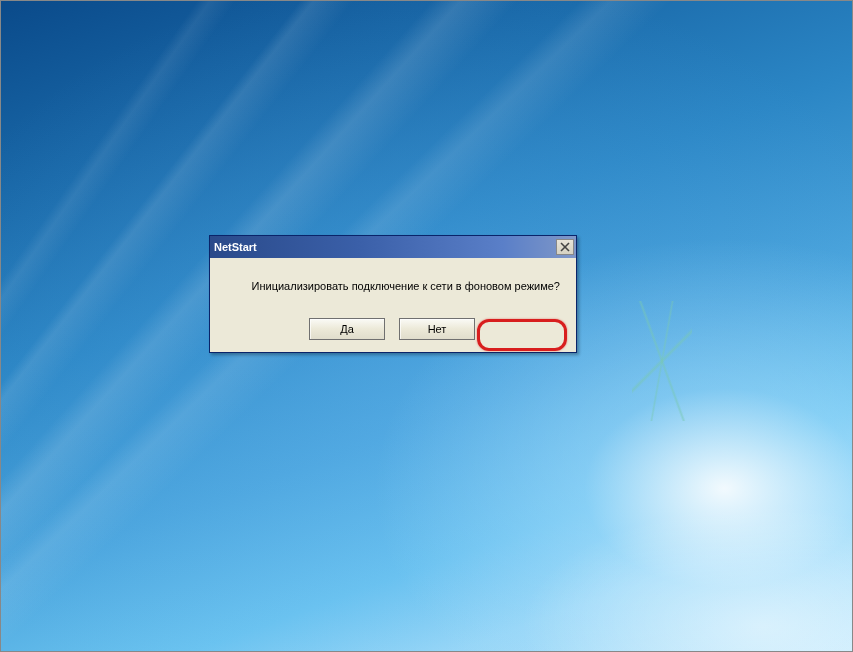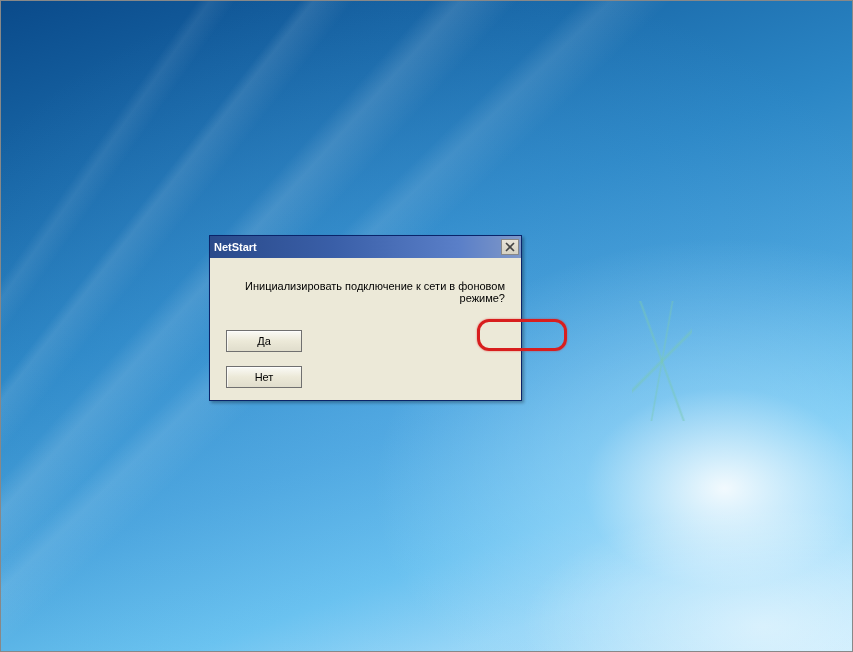--- a/index.html
+++ b/index.html
@@ -59,21 +59,21 @@
         linear-gradient(125deg, transparent 15%, rgba(255,255,255,0.08) 16%, transparent 18%),
         linear-gradient(128deg, transparent 22%, rgba(255,255,255,0.1) 23%, transparent 26%),
         linear-gradient(132deg, transparent 30%, rgba(255,255,255,0.12) 32%, transparent 36%),
         linear-gradient(136deg, transparent 38%, rgba(255,255,255,0.1) 40%, transparent 44%);
       pointer-events: none;
     }
     .dialog {
       position: absolute;
       left: 208px;
       top: 234px;
-      width: 313px;
+      width: 368px;
       background: #ece9d8;
       border: 1px solid #0a246a;
       box-shadow: 2px 2px 3px rgba(0,0,0,0.3);
     }
     .titlebar {
       height: 22px;
       background: linear-gradient(90deg, #2a4a8a 0%, #3a5fa8 40%, #5a7fc8 80%, #8098c8 100%);
       display: flex;
       align-items: center;
       justify-content: space-between;
@@ -102,24 +102,23 @@
       padding: 22px 16px 12px 16px;
     }
     .message {
       color: #000;
       font-size: 11px;
       margin-bottom: 26px;
       text-align: right;
     }
     .button-row {
       display: flex;
-      justify-content: space-between;
+      justify-content: center;
       gap: 14px;
       padding-right: 2px;
-      flex-direction: column;
     }
     .win-button {
       width: 76px;
       height: 22px;
       background: linear-gradient(180deg, #fafaf6 0%, #ece9d8 50%, #e0ddcc 100%);
       border: 1px solid #707070;
       font-family: Tahoma, Arial, sans-serif;
       font-size: 11px;
       cursor: pointer;
       box-shadow: inset 1px 1px 0 rgba(255,255,255,0.7);

